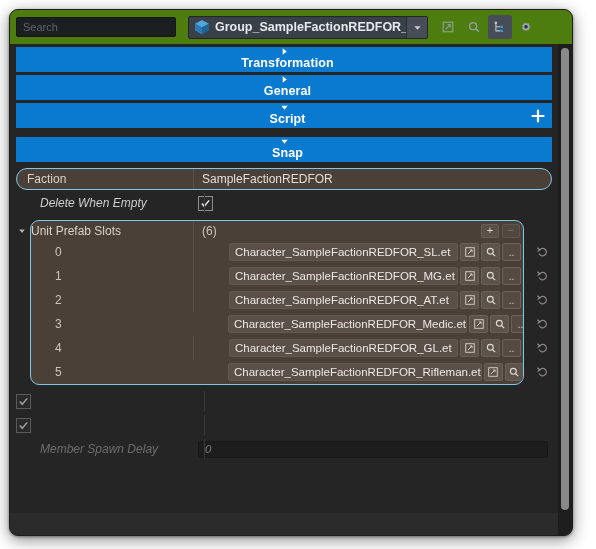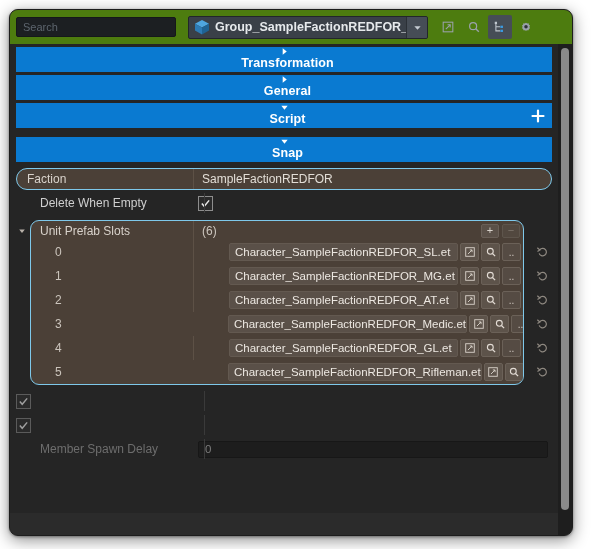--- a/index.html
+++ b/index.html
@@ -142,20 +142,21 @@
     transform: translateY(-50%);
     width: 14px; height: 14px;
   }
 
   .rowarea { padding: 0 6px; box-sizing: border-box; }
   .prop-row {
     display: flex;
     align-items: center;
     height: 24px;
     position: relative;
+    font-style: italic;
   }
   .prop-label {
     width: 182px;
     flex: 0 0 auto;
     color: #cfcfcf;
     font-size: 12px;
     padding-left: 24px;
     box-sizing: border-box;
     white-space: nowrap;
     overflow: hidden;
@@ -252,21 +253,21 @@
   }
   .arr-head {
     display: flex;
     align-items: center;
     height: 19px;
     position: relative;
   }
   .arr-head .lbl {
     width: 162px;
     flex: 0 0 auto;
-    padding-left: 9px;
+    padding-left: 0;
     box-sizing: border-box;
     color: #d8d2cb;
     font-size: 12px;
   }
   .arr-head .divider { width:1px; align-self: stretch; background:#5d5146; }
   .arr-head .cnt {
     color: #cdc6be;
     font-size: 12px;
     padding-left: 8px;
     flex: 1 1 auto;

